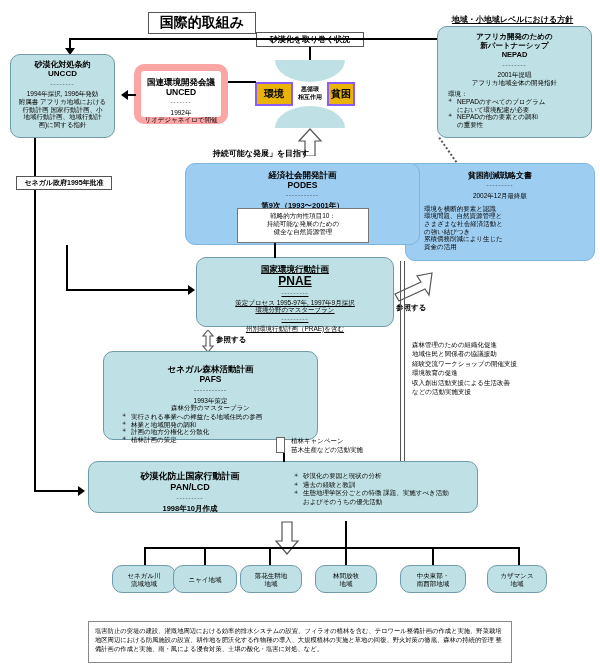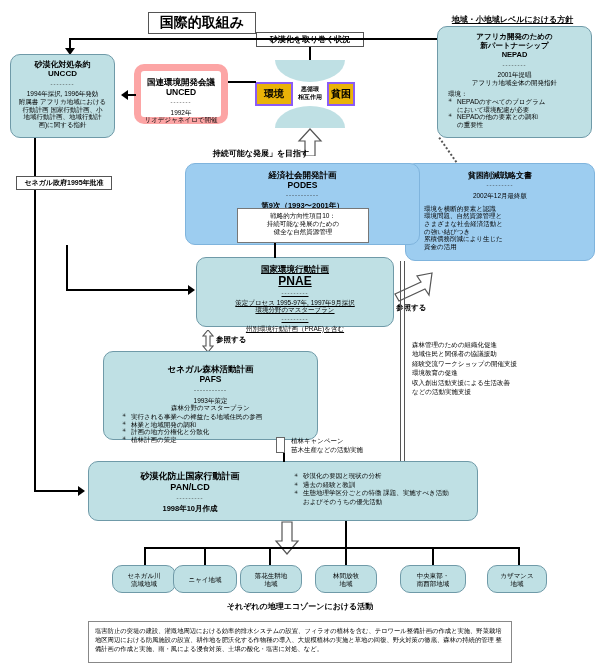--- a/index.html
+++ b/index.html
@@ -229,21 +229,21 @@
 
   <div class="ln lnv abs" style="left:34px;top:138px;height:354px;"></div>
   <div class="abs plate" style="left:16px;top:176px;width:96px;font-size:7px;">セネガル政府1995年批准</div>
   <div class="ln lnh abs" style="left:34px;top:490px;width:46px;"></div>
   <div class="arrowrt abs" style="left:78px;top:486px;"></div>
 
   <div class="ln lnv abs" style="left:66px;top:245px;height:45px;"></div>
   <div class="ln lnh abs" style="left:66px;top:289px;width:124px;"></div>
   <div class="arrowrt abs" style="left:188px;top:285px;"></div>
 
-  <div class="abs rbox" style="left:88px;top:461px;width:390px;height:60px;">
+  <div class="abs rbox" style="left:88px;top:461px;width:390px;height:52px;">
     <div class="abs" style="left:6px;top:9px;width:190px;text-align:center;font-size:6.5px;">
       <div class="title" style="font-size:9px;">砂漠化防止国家行動計画</div>
       <div class="acr" style="font-size:9px;">PAN/LCD</div>
       <div class="dash" style="margin:5px 0 4px;">---------</div>
       <div style="font-weight:bold;font-size:7.5px;">1998年10月作成</div>
     </div>
     <div class="abs bul" style="left:205px;top:10px;width:180px;font-size:6.5px;line-height:1.32;">
       <div>砂漠化の要因と現状の分析</div>
       <div>過去の経験と教訓</div>
       <div style="white-space:pre-line;">生態地理学区分ごとの特徴 課題、実施すべき活動
@@ -283,17 +283,16 @@
   <div class="abs rbox" style="left:173px;top:565px;width:64px;height:28px;font-size:6.5px;padding-top:10px;white-space:pre-line;">ニャイ地域</div>
   <div class="abs rbox" style="left:240px;top:565px;width:62px;height:28px;font-size:6.5px;padding-top:6px;white-space:pre-line;">落花生耕地
 地域</div>
   <div class="abs rbox" style="left:315px;top:565px;width:62px;height:28px;font-size:6.5px;padding-top:6px;white-space:pre-line;">林間放牧
 地域</div>
   <div class="abs rbox" style="left:400px;top:565px;width:66px;height:28px;font-size:6.5px;padding-top:6px;white-space:pre-line;">中央東部・
 南西部地域</div>
   <div class="abs rbox" style="left:487px;top:565px;width:60px;height:28px;font-size:6.5px;padding-top:6px;white-space:pre-line;">カザマンス
 地域</div>
 
-  <div class="abs plain" style="left:180px;top:601px;width:240px;text-align:center;font-size:8px;">それぞれの地理エコゾーンにおける活動</div>
 
   <div class="abs bottomnote" style="left:88px;top:621px;width:424px;height:42px;font-size:6.3px;">塩害防止の突堤の建設、灌漑地周辺における効率的排水システムの設置、フィラオの植林を含む、テロワール整備計画の作成と実施、野菜栽培地区周辺における防風施設の設置、耕作地を肥沃化する作物種の導入、大規模植林の実施と草地の回復、野火対策の徹底、森林の持続的管理 整備計画の作成と実施、雨・風による浸食対策、土壌の酸化・塩害に対処、など。</div>
 
 </div>
 
 </body></html>

